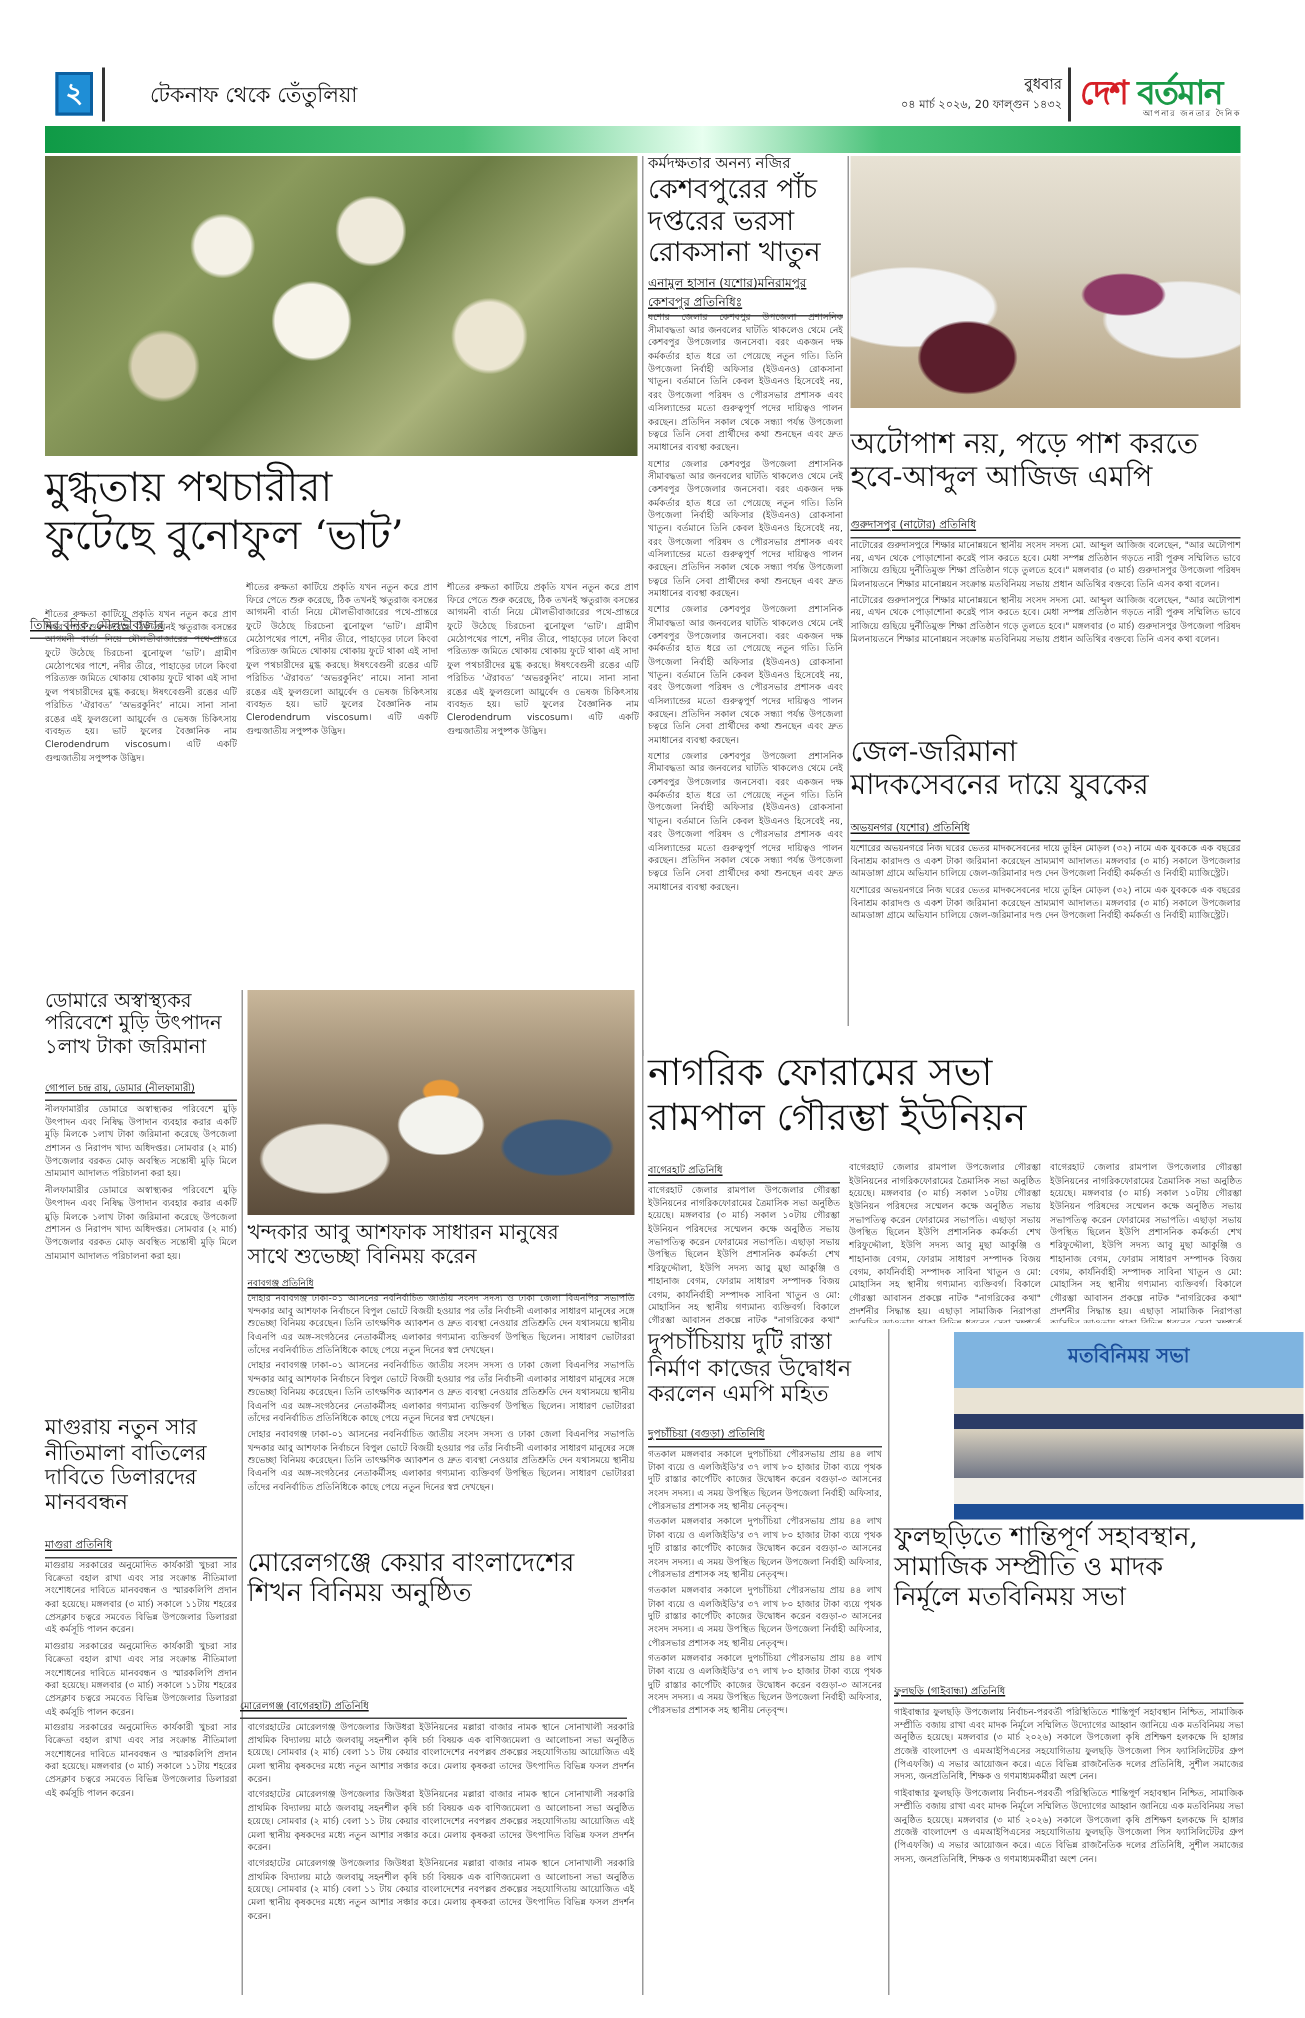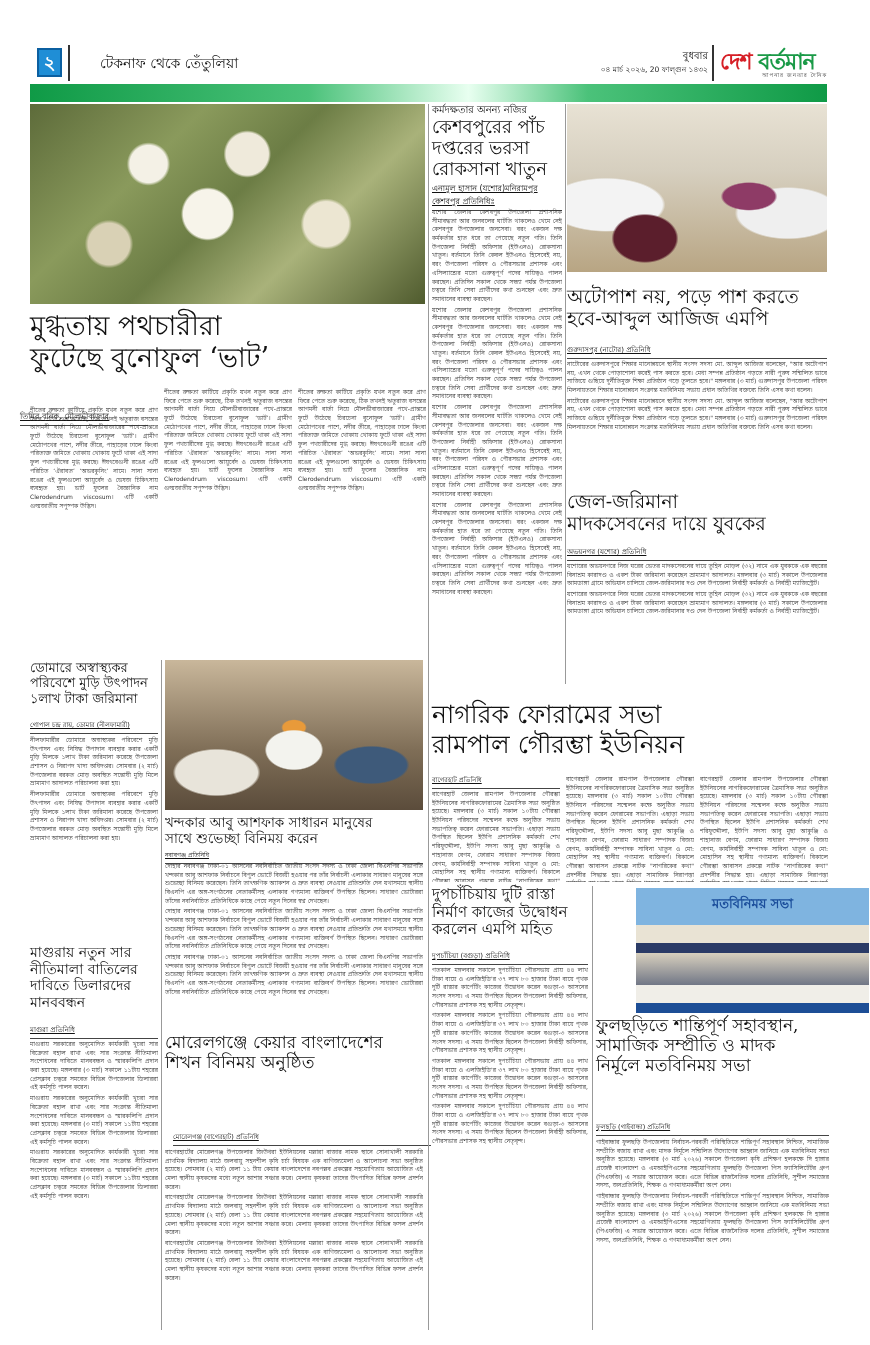--- a/index.html
+++ b/index.html
@@ -157,21 +157,21 @@
 <div class="abs body" style="left:165px; top:862px; width:258px; height:166px;">
     <p>দোহার নবাবগঞ্জ ঢাকা-০১ আসনের নবনির্বাচিত জাতীয় সংসদ সদস্য ও ঢাকা জেলা বিএনপির সভাপতি খন্দকার আবু আশফাক নির্বাচনে বিপুল ভোটে বিজয়ী হওয়ার পর তাঁর নির্বাচনী এলাকার সাধারণ মানুষের সঙ্গে শুভেচ্ছা বিনিময় করেছেন। তিনি তাৎক্ষণিক অ্যাকশন ও দ্রুত ব্যবস্থা নেওয়ার প্রতিশ্রুতি দেন যথাসময়ে স্থানীয় বিএনপি এর অঙ্গ-সংগঠনের নেতাকর্মীসহ এলাকার গণ্যমান্য ব্যক্তিবর্গ উপস্থিত ছিলেন। সাধারণ ভোটাররা তাঁদের নবনির্বাচিত প্রতিনিধিকে কাছে পেয়ে নতুন দিনের স্বপ্ন দেখছেন।</p>
     <p>দোহার নবাবগঞ্জ ঢাকা-০১ আসনের নবনির্বাচিত জাতীয় সংসদ সদস্য ও ঢাকা জেলা বিএনপির সভাপতি খন্দকার আবু আশফাক নির্বাচনে বিপুল ভোটে বিজয়ী হওয়ার পর তাঁর নির্বাচনী এলাকার সাধারণ মানুষের সঙ্গে শুভেচ্ছা বিনিময় করেছেন। তিনি তাৎক্ষণিক অ্যাকশন ও দ্রুত ব্যবস্থা নেওয়ার প্রতিশ্রুতি দেন যথাসময়ে স্থানীয় বিএনপি এর অঙ্গ-সংগঠনের নেতাকর্মীসহ এলাকার গণ্যমান্য ব্যক্তিবর্গ উপস্থিত ছিলেন। সাধারণ ভোটাররা তাঁদের নবনির্বাচিত প্রতিনিধিকে কাছে পেয়ে নতুন দিনের স্বপ্ন দেখছেন।</p>
     <p>দোহার নবাবগঞ্জ ঢাকা-০১ আসনের নবনির্বাচিত জাতীয় সংসদ সদস্য ও ঢাকা জেলা বিএনপির সভাপতি খন্দকার আবু আশফাক নির্বাচনে বিপুল ভোটে বিজয়ী হওয়ার পর তাঁর নির্বাচনী এলাকার সাধারণ মানুষের সঙ্গে শুভেচ্ছা বিনিময় করেছেন। তিনি তাৎক্ষণিক অ্যাকশন ও দ্রুত ব্যবস্থা নেওয়ার প্রতিশ্রুতি দেন যথাসময়ে স্থানীয় বিএনপি এর অঙ্গ-সংগঠনের নেতাকর্মীসহ এলাকার গণ্যমান্য ব্যক্তিবর্গ উপস্থিত ছিলেন। সাধারণ ভোটাররা তাঁদের নবনির্বাচিত প্রতিনিধিকে কাছে পেয়ে নতুন দিনের স্বপ্ন দেখছেন।</p>
   </div>
 
 <div class="abs hl" style="left:165px; top:1032px; width:258px; font-size:17px;">
   <div>মোরেলগঞ্জে কেয়ার বাংলাদেশের</div>
   <div>শিখন বিনিময় অনুষ্ঠিত</div>
 </div>
-<div class="abs byline" style="left:173px; top:1132px; width:258px; font-size:6.5px;">মোরেলগঞ্জ (বাগেরহাট) প্রতিনিধি</div>
+<div class="abs byline" style="left:160px; top:1132px; width:258px; font-size:6.5px;">মোরেলগঞ্জ (বাগেরহাট) প্রতিনিধি</div>
 <div class="abs body" style="left:165px; top:1148px; width:258px; height:180px;">
     <p>বাগেরহাটের মোরেলগঞ্জ উপজেলার জিউধরা ইউনিয়নের মল্লারা বাজার নামক স্থানে সোনাখালী সরকারি প্রাথমিক বিদ্যালয় মাঠে জলবায়ু সহনশীল কৃষি চর্চা বিষয়ক এক বাণিজ্যমেলা ও আলোচনা সভা অনুষ্ঠিত হয়েছে। সোমবার (২ মার্চ) বেলা ১১ টায় কেয়ার বাংলাদেশের নবপল্লব প্রকল্পের সহযোগিতায় আয়োজিত এই মেলা স্থানীয় কৃষকদের মধ্যে নতুন আশার সঞ্চার করে। মেলায় কৃষকরা তাদের উৎপাদিত বিভিন্ন ফসল প্রদর্শন করেন।</p>
     <p>বাগেরহাটের মোরেলগঞ্জ উপজেলার জিউধরা ইউনিয়নের মল্লারা বাজার নামক স্থানে সোনাখালী সরকারি প্রাথমিক বিদ্যালয় মাঠে জলবায়ু সহনশীল কৃষি চর্চা বিষয়ক এক বাণিজ্যমেলা ও আলোচনা সভা অনুষ্ঠিত হয়েছে। সোমবার (২ মার্চ) বেলা ১১ টায় কেয়ার বাংলাদেশের নবপল্লব প্রকল্পের সহযোগিতায় আয়োজিত এই মেলা স্থানীয় কৃষকদের মধ্যে নতুন আশার সঞ্চার করে। মেলায় কৃষকরা তাদের উৎপাদিত বিভিন্ন ফসল প্রদর্শন করেন।</p>
     <p>বাগেরহাটের মোরেলগঞ্জ উপজেলার জিউধরা ইউনিয়নের মল্লারা বাজার নামক স্থানে সোনাখালী সরকারি প্রাথমিক বিদ্যালয় মাঠে জলবায়ু সহনশীল কৃষি চর্চা বিষয়ক এক বাণিজ্যমেলা ও আলোচনা সভা অনুষ্ঠিত হয়েছে। সোমবার (২ মার্চ) বেলা ১১ টায় কেয়ার বাংলাদেশের নবপল্লব প্রকল্পের সহযোগিতায় আয়োজিত এই মেলা স্থানীয় কৃষকদের মধ্যে নতুন আশার সঞ্চার করে। মেলায় কৃষকরা তাদের উৎপাদিত বিভিন্ন ফসল প্রদর্শন করেন।</p>
   </div>
 
 <div class="abs col-rule" style="left:428px; top:700px; height:630px;"></div>
 
 <div class="abs hl" style="left:432px; top:700px; width:395px; font-size:25px;">
   <div>নাগরিক ফোরামের সভা</div>

